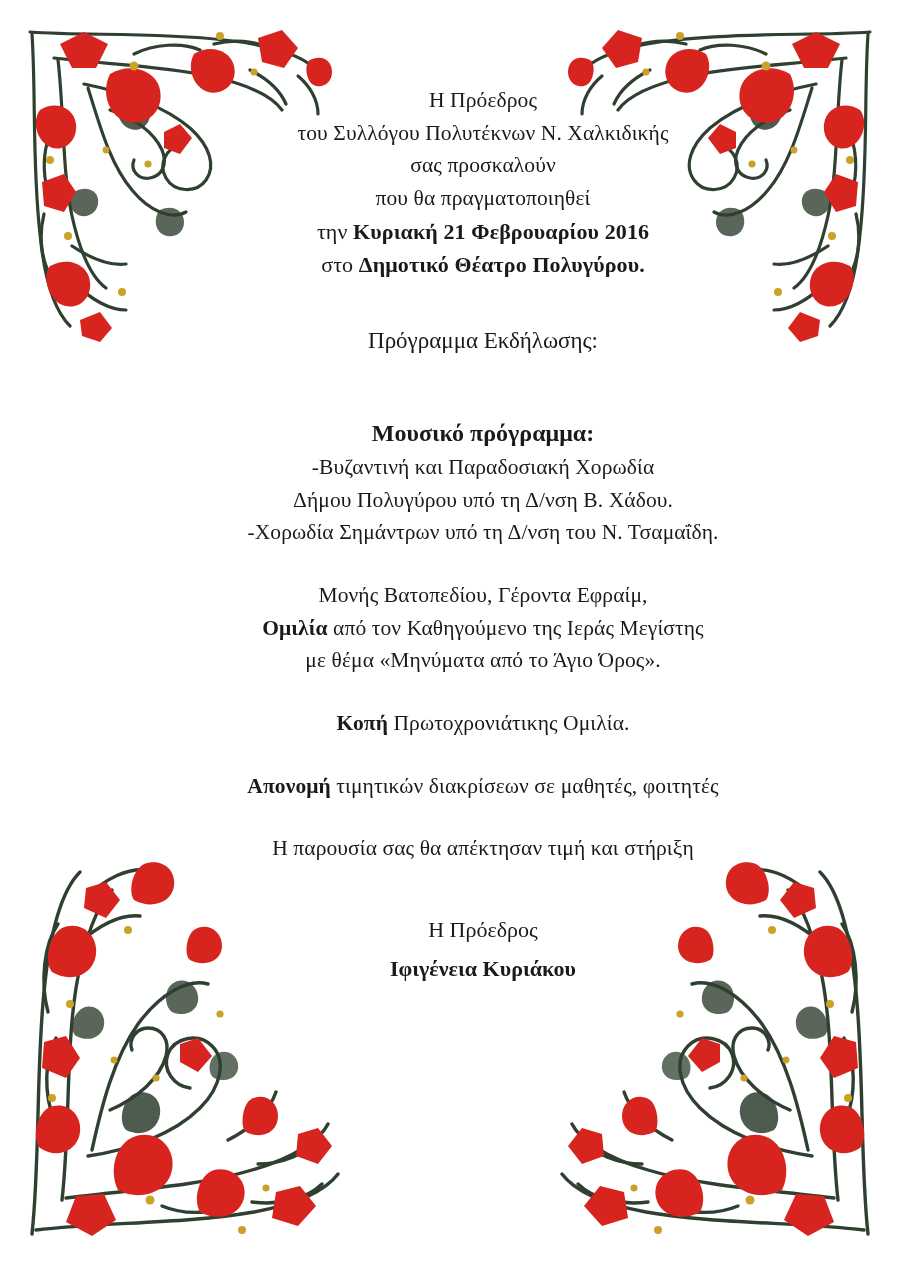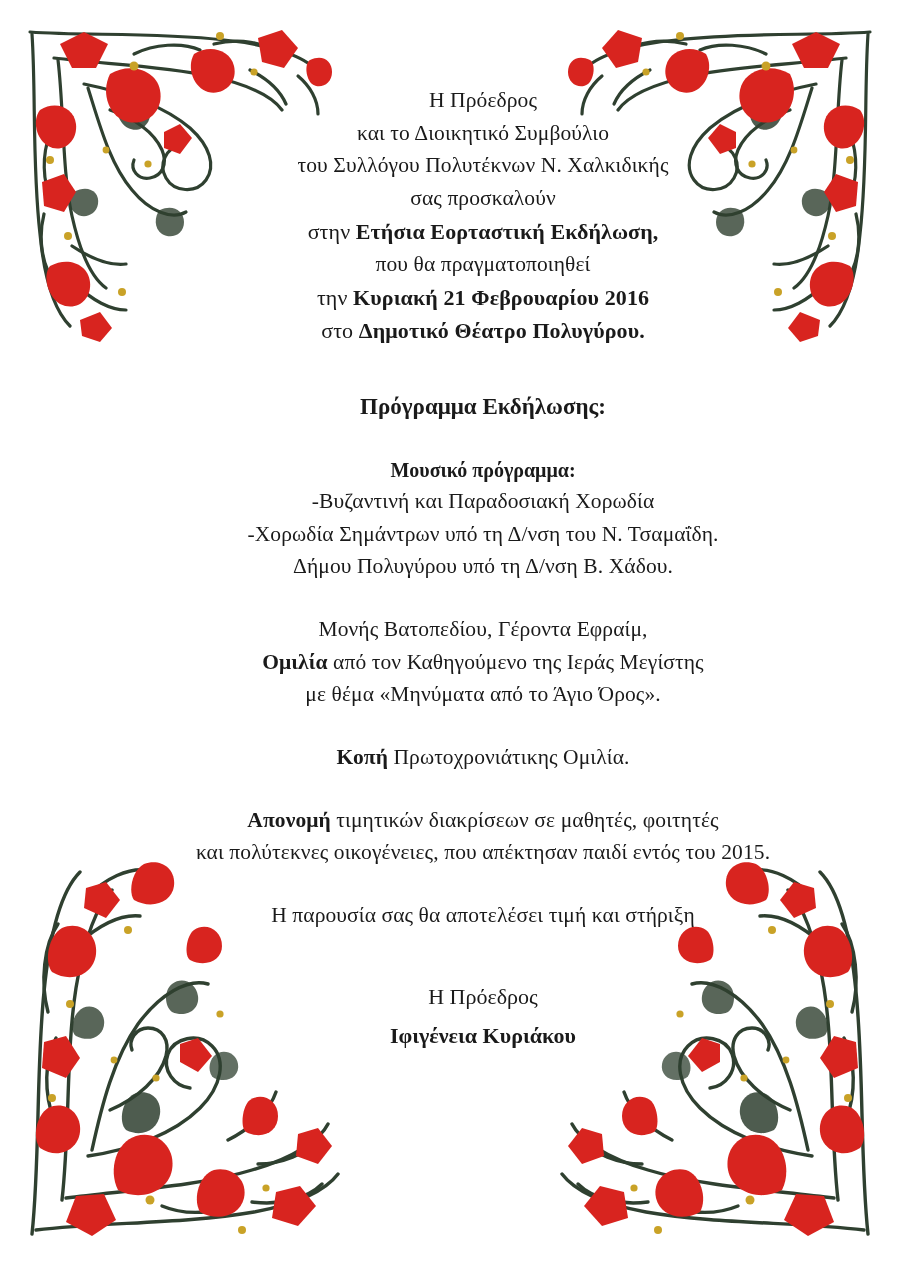--- a/index.html
+++ b/index.html
@@ -46,25 +46,26 @@
   }
   .line.big { font-size: 22px; }
   b, .b { font-weight: bold; }
 
   .gap-xs { height: 6px; }
   .gap-m  { height: 30px; }
   .gap-l  { height: 42px; }
 
   .heading {
     font-size: 23px;
+    font-weight: normal;
+  }
+  .sub-heading {
+    font-size: 24px;
     font-weight: bold;
-  }
-  .sub-heading {
-    font-size: 20px;
-    font-weight: bold;
+    margin-top: 26px;
   }
   .sig {
     font-size: 22px;
   }
   .sig-name {
     font-size: 22px;
     font-weight: bold;
   }
 </style>
 </head>
@@ -272,51 +273,47 @@
       <circle cx="100" cy="200" r="3.4"></circle>
       <circle cx="114" cy="330" r="4"></circle>
       <circle cx="206" cy="246" r="3.6"></circle>
     </g>
   </svg>
 </div>
 
 <div class="sheet">
   <div class="block">
     <div class="line">Η Πρόεδρος</div>
-    <div class="line">και το Διοικητικό Συμβούλιο</div>
     <div class="line">του Συλλόγου Πολυτέκνων Ν. Χαλκιδικής</div>
     <div class="line">σας προσκαλούν</div>
   </div>
 
   <div class="block">
-    <div class="line big">
-      <span>στην </span><b>Ετήσια Εορταστική Εκδήλωση,</b>
-    </div>
     <div class="line">που θα πραγματοποιηθεί</div>
     <div class="line big">
       <span>την </span><b>Κυριακή 21 Φεβρουαρίου 2016</b>
     </div>
     <div class="line big">
       <span>στο </span><b>Δημοτικό Θέατρο Πολυγύρου.</b>
     </div>
   </div>
 
   <div class="gap-l"></div>
 
   <div class="block">
     <div class="heading">Πρόγραμμα Εκδήλωσης:</div>
   </div>
 
   <div class="gap-m"></div>
 
   <div class="block">
     <div class="sub-heading">Μουσικό πρόγραμμα:</div>
     <div class="line">-Βυζαντινή και Παραδοσιακή Χορωδία</div>
+    <div class="line">Δήμου  Πολυγύρου υπό τη Δ/νση Β. Χάδου.</div>
     <div class="line">-Χορωδία Σημάντρων υπό τη Δ/νση του Ν. Τσαμαΐδη.</div>
-    <div class="line">Δήμου  Πολυγύρου υπό τη Δ/νση Β. Χάδου.</div>
   </div>
 
   <div class="gap-m"></div>
 
   <div class="block">
     <div class="line">Μονής Βατοπεδίου, Γέροντα Εφραίμ,</div>
     <div class="line">
       <b>Ομιλία</b><span> από τον Καθηγούμενο της Ιεράς Μεγίστης</span>
     </div>
     <div class="line">με θέμα «Μηνύματα από το Άγιο Όρος».</div>
@@ -329,27 +326,26 @@
       <b>Κοπή</b><span> Πρωτοχρονιάτικης Ομιλία.</span>
     </div>
   </div>
 
   <div class="gap-m"></div>
 
   <div class="block">
     <div class="line">
       <b>Απονομή</b><span> τιμητικών διακρίσεων σε μαθητές, φοιτητές</span>
     </div>
-    <div class="line">και πολύτεκνες οικογένειες, που απέκτησαν παιδί εντός του 2015.</div>
-  </div>
-
-  <div class="gap-m"></div>
-
-  <div class="block">
-    <div class="line">Η παρουσία σας θα αποτελέσει τιμή και στήριξη</div>
+  </div>
+
+  <div class="gap-m"></div>
+
+  <div class="block">
+    <div class="line">Η παρουσία σας θα απέκτησαν τιμή και στήριξη</div>
   </div>
 
   <div class="gap-l"></div>
 
   <div class="block">
     <div class="gap-xs"></div>
     <div class="sig">Η Πρόεδρος</div>
     <div class="gap-xs"></div>
     <div class="sig-name">Ιφιγένεια Κυριάκου</div>
   </div>

